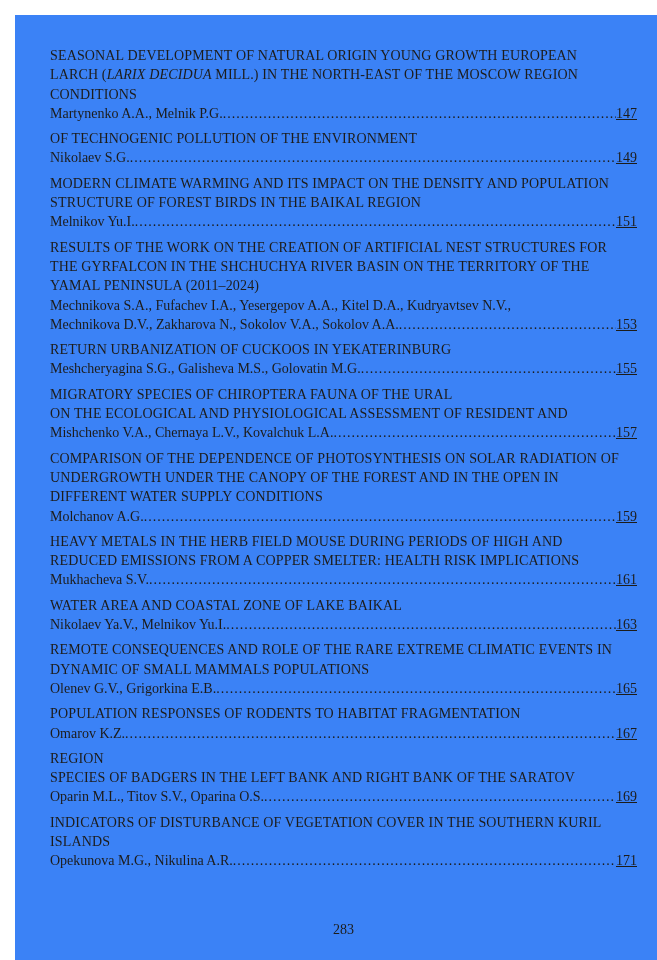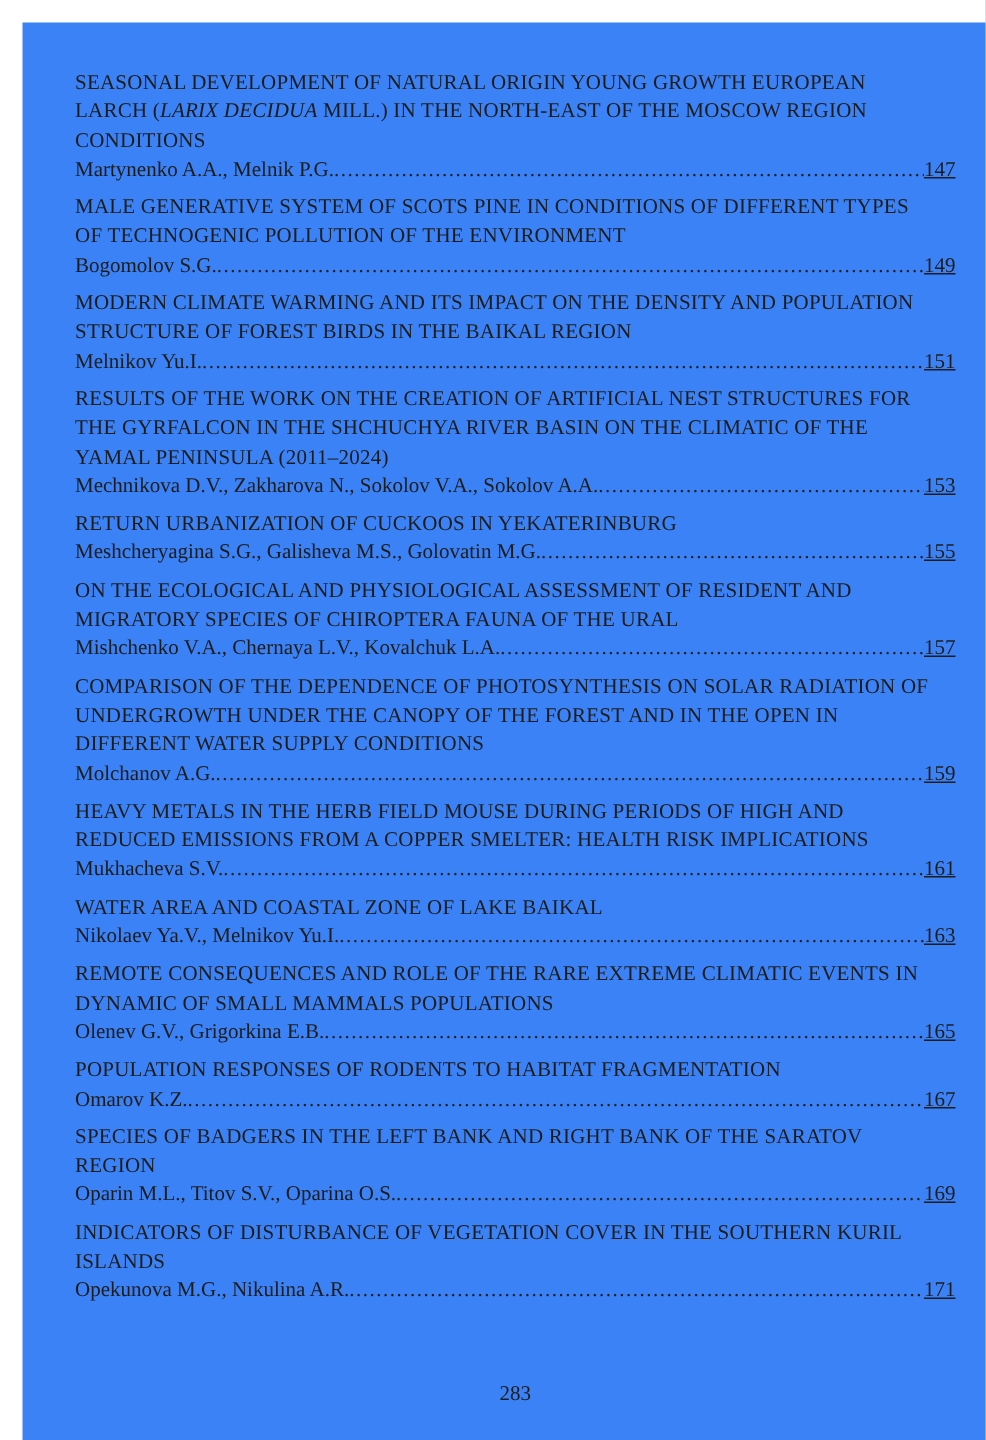--- a/index.html
+++ b/index.html
@@ -63,58 +63,58 @@
         <div class="tline"><span>SEASONAL DEVELOPMENT OF NATURAL ORIGIN YOUNG GROWTH EUROPEAN</span></div>
         <div class="tline"><span>LARCH (</span><i>LARIX DECIDUA</i><span> MILL.) IN THE NORTH-EAST OF THE MOSCOW REGION</span></div>
         <div class="tline"><span>CONDITIONS</span></div>
         <div class="aline arow">
           <span class="authors">Martynenko A.A., Melnik P.G.</span>
           <span class="leader">............................................................................................................................................................................................................................</span>
           <span class="pageno">147</span>
         </div>
       </section>
       <section class="entry">
-        <div class="tline"><span>MALE GENERATIVE SYSTEM OF SCOTS PINE IN CONDITIONS OF DIFFERENT TYPES</span></div>
         <div class="tline"><span>OF TECHNOGENIC POLLUTION OF THE ENVIRONMENT</span></div>
         <div class="aline arow">
-          <span class="authors">Bogomolov S.G.</span>
+          <span class="authors">Nikolaev S.G.</span>
           <span class="leader">............................................................................................................................................................................................................................</span>
           <span class="pageno">149</span>
         </div>
       </section>
       <section class="entry">
         <div class="tline"><span>MODERN CLIMATE WARMING AND ITS IMPACT ON THE DENSITY AND POPULATION</span></div>
         <div class="tline"><span>STRUCTURE OF FOREST BIRDS IN THE BAIKAL REGION</span></div>
         <div class="aline arow">
           <span class="authors">Melnikov Yu.I.</span>
           <span class="leader">............................................................................................................................................................................................................................</span>
           <span class="pageno">151</span>
         </div>
       </section>
       <section class="entry">
         <div class="tline"><span>RESULTS OF THE WORK ON THE CREATION OF ARTIFICIAL NEST STRUCTURES FOR</span></div>
-        <div class="tline"><span>THE GYRFALCON IN THE SHCHUCHYA RIVER BASIN ON THE CLIMATIC OF THE</span></div>
+        <div class="tline"><span>THE GYRFALCON IN THE SHCHUCHYA RIVER BASIN ON THE TERRITORY OF THE</span></div>
         <div class="tline"><span>YAMAL PENINSULA (2011–2024)</span></div>
+        <div class="aline"><span>Mechnikova S.A., Fufachev I.A., Yesergepov A.A., Kitel D.A., Kudryavtsev N.V.,</span></div>
         <div class="aline arow">
           <span class="authors">Mechnikova D.V., Zakharova N., Sokolov V.A., Sokolov A.A.</span>
           <span class="leader">............................................................................................................................................................................................................................</span>
           <span class="pageno">153</span>
         </div>
       </section>
       <section class="entry">
         <div class="tline"><span>RETURN URBANIZATION OF CUCKOOS IN YEKATERINBURG</span></div>
         <div class="aline arow">
           <span class="authors">Meshcheryagina S.G., Galisheva M.S., Golovatin M.G.</span>
           <span class="leader">............................................................................................................................................................................................................................</span>
           <span class="pageno">155</span>
         </div>
       </section>
       <section class="entry">
+        <div class="tline"><span>MIGRATORY SPECIES OF CHIROPTERA FAUNA OF THE URAL</span></div>
         <div class="tline"><span>ON THE ECOLOGICAL AND PHYSIOLOGICAL ASSESSMENT OF RESIDENT AND</span></div>
-        <div class="tline"><span>MIGRATORY SPECIES OF CHIROPTERA FAUNA OF THE URAL</span></div>
         <div class="aline arow">
           <span class="authors">Mishchenko V.A., Chernaya L.V., Kovalchuk L.A.</span>
           <span class="leader">............................................................................................................................................................................................................................</span>
           <span class="pageno">157</span>
         </div>
       </section>
       <section class="entry">
         <div class="tline"><span>COMPARISON OF THE DEPENDENCE OF PHOTOSYNTHESIS ON SOLAR RADIATION OF</span></div>
         <div class="tline"><span>UNDERGROWTH UNDER THE CANOPY OF THE FOREST AND IN THE OPEN IN</span></div>
         <div class="tline"><span>DIFFERENT WATER SUPPLY CONDITIONS</span></div>
@@ -152,22 +152,22 @@
       </section>
       <section class="entry">
         <div class="tline"><span>POPULATION RESPONSES OF RODENTS TO HABITAT FRAGMENTATION</span></div>
         <div class="aline arow">
           <span class="authors">Omarov K.Z.</span>
           <span class="leader">............................................................................................................................................................................................................................</span>
           <span class="pageno">167</span>
         </div>
       </section>
       <section class="entry">
+        <div class="tline"><span>REGION</span></div>
         <div class="tline"><span>SPECIES OF BADGERS IN THE LEFT BANK AND RIGHT BANK OF THE SARATOV</span></div>
-        <div class="tline"><span>REGION</span></div>
         <div class="aline arow">
           <span class="authors">Oparin M.L., Titov S.V., Oparina O.S.</span>
           <span class="leader">............................................................................................................................................................................................................................</span>
           <span class="pageno">169</span>
         </div>
       </section>
       <section class="entry">
         <div class="tline"><span>INDICATORS OF DISTURBANCE OF VEGETATION COVER IN THE SOUTHERN KURIL</span></div>
         <div class="tline"><span>ISLANDS</span></div>
         <div class="aline arow">

